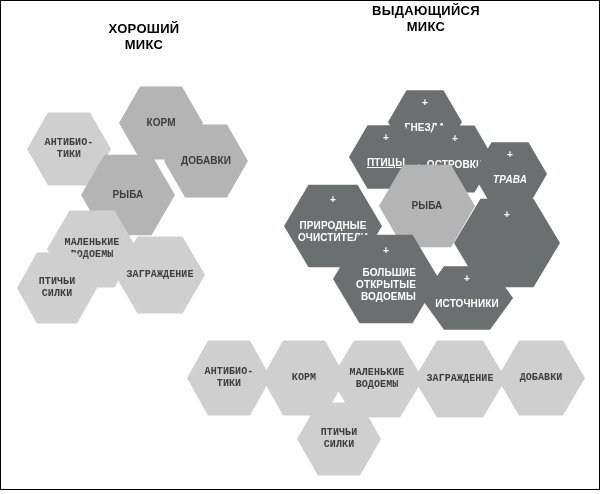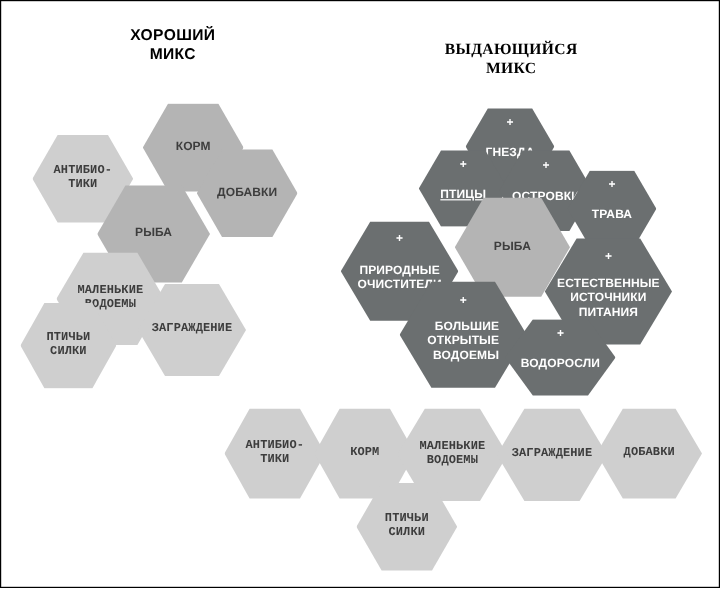--- a/index.html
+++ b/index.html
@@ -21,21 +21,21 @@
     position: absolute;
     text-align: center;
     font-weight: bold;
     font-size: 13px;
     color: #000000;
     letter-spacing: 0.3px;
     line-height: 1.25;
     white-space: pre-line;
   }
   #title-left  { left: 48px;  top: 20px; width: 190px; }
-  #title-right { left: 330px; top: 32px; width: 190px; font-family: Liberation Serif, serif; }
+  #title-right { left: 330px; top: 2px; width: 190px; }
 
   .hex {
     position: absolute;
     display: flex;
     align-items: center;
     justify-content: center;
     text-align: center;
     box-sizing: border-box;
     -webkit-clip-path: polygon(25% 2%, 75% 2%, 100% 50%, 75% 98%, 25% 98%, 0% 50%);
     clip-path: polygon(25% 2%, 75% 2%, 100% 50%, 75% 98%, 25% 98%, 0% 50%);
@@ -109,45 +109,42 @@
       <div class="hex tone-dark" style="left: 348px; top: 123px; width: 74px; height: 66px; background: rgb(107, 111, 112);">
         <span class="plus">+</span>
         <span class="label" style="padding-top: 12px; text-decoration: underline;">ПТИЦЫ</span>
       </div>
       <div class="hex tone-dark" style="left: 415px; top: 123px; width: 78px; height: 70px; background: rgb(107, 111, 112);">
         <span class="plus">+</span>
         <span class="label" style="padding-top: 12px;">ОСТРОВКИ</span>
       </div>
       <div class="hex tone-dark" style="left: 472px; top: 140px; width: 74px; height: 66px; background: rgb(107, 111, 112);">
         <span class="plus">+</span>
-        <span class="label" style="padding-top: 12px;">ТРАВА</span>
+        <span class="label" style="padding-top: 12px; font-style: italic;">ТРАВА</span>
       </div>
       <div class="hex tone-mid" style="left: 378px; top: 162px; width: 96px; height: 86px; background: rgb(180, 180, 180);">
         <span class="label">РЫБА</span>
       </div>
       <div class="hex tone-dark" style="left: 283px; top: 182px; width: 98px; height: 86px; background: rgb(107, 111, 112);">
         <span class="plus">+</span>
         <span class="label" style="padding-top: 12px;">ПРИРОДНЫЕ
 ОЧИСТИТЕЛИ</span>
       </div>
       <div class="hex tone-dark" style="left: 453px; top: 196px; width: 106px; height: 92px; background: rgb(107, 111, 112);">
         <span class="plus">+</span>
-        <span class="label" style="padding-top: 12px;">ЕСТЕСТВЕННЫЕ
-ИСТОЧНИКИ
-ПИТАНИЯ</span>
       </div>
       <div class="hex tone-dark" style="left: 332px; top: 232px; width: 106px; height: 92px; background: rgb(107, 111, 112);">
         <span class="plus">+</span>
         <span class="label" style="padding-top: 12px; text-align: right;">БОЛЬШИЕ
 ОТКРЫТЫЕ
 ВОДОЕМЫ</span>
       </div>
       <div class="hex tone-dark" style="left: 420px; top: 264px; width: 92px; height: 66px; background: rgb(107, 111, 112);">
         <span class="plus">+</span>
-        <span class="label" style="padding-top: 12px;">ВОДОРОСЛИ</span>
+        <span class="label" style="padding-top: 12px;">ИСТОЧНИКИ</span>
       </div>
     </div>
   <div id="layer-bottom">
       <div class="hex tone-light" style="left: 186px; top: 338px; width: 84px; height: 78px; background: rgb(207, 207, 207);">
         <span class="label">АНТИБИО-
 ТИКИ</span>
       </div>
       <div class="hex tone-light" style="left: 261px; top: 338px; width: 84px; height: 78px; background: rgb(207, 207, 207);">
         <span class="label">КОРМ</span>
       </div>

